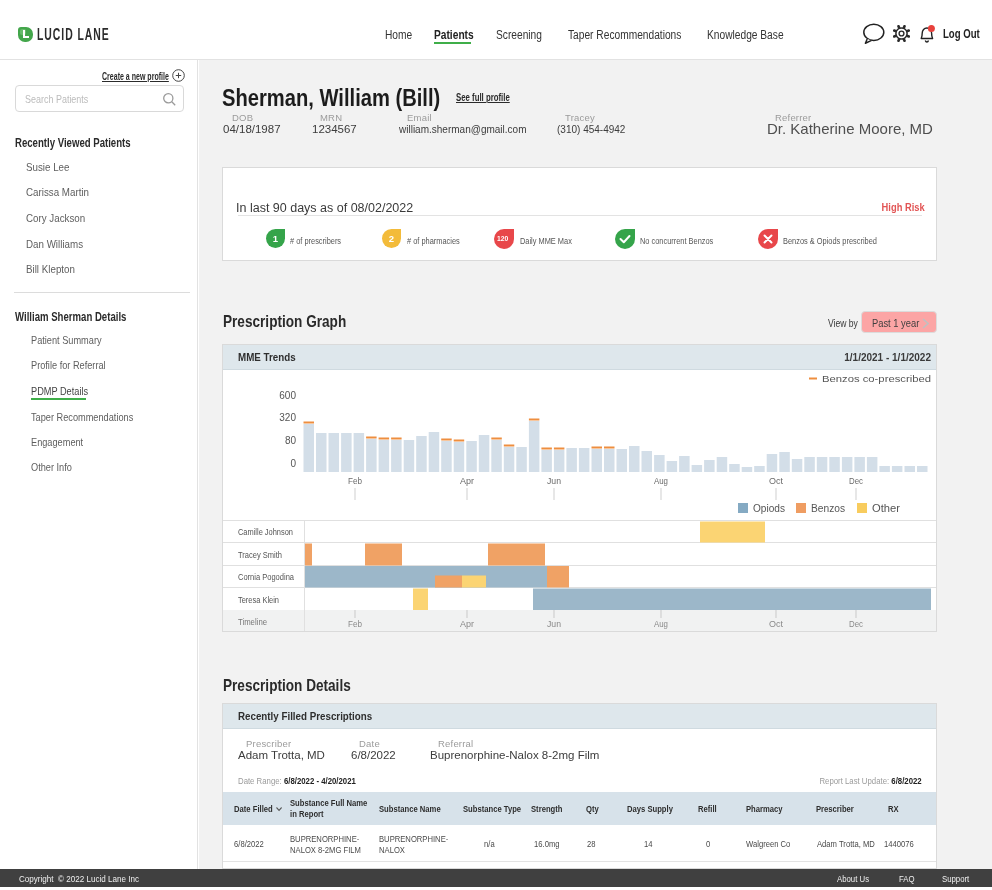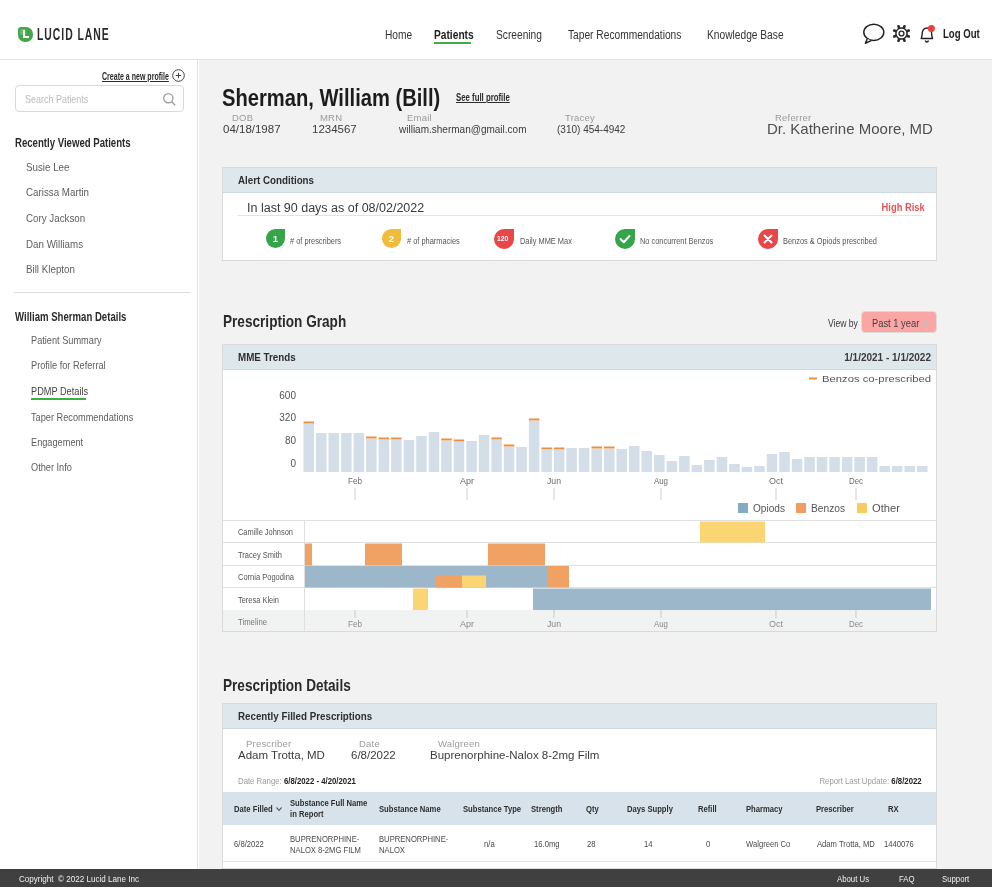--- a/index.html
+++ b/index.html
@@ -104,22 +104,21 @@
 <div class="abs lbl" style="left:312px;top:112px;z-index:3">MRN</div>
 <div class="abs val" style="left:312px;top:123px;z-index:3">1234567</div>
 <div class="abs lbl" style="left:399px;top:112px;z-index:3">Email</div>
 <div class="abs val c87" style="left:399px;top:123px;z-index:3">william.sherman@gmail.com</div>
 <div class="abs lbl" style="left:557px;top:112px;z-index:3">Tracey</div>
 <div class="abs val c87" style="left:557px;top:123px;z-index:3">(310) 454-4942</div>
 <div class="abs lbl" style="left:767px;top:112px;z-index:3">Referrer</div>
 <div class="abs" style="left:767px;top:120px;font-size:15px;color:#4f4f4f;z-index:3">Dr. Katherine Moore, MD</div>
 
 <div class="panel" style="top:167px;height:94px;z-index:3">
-  <div class="phead"><span class="c85" style="display:inline-block">Alert Conditions</span></div>
-  <div class="abs" style="left:24px;top:32.5px;font-size:12.5px;color:#3a3a3a">In last 90 days as of 08/02/2022</div>
+  <div class="abs" style="left:13px;top:32.5px;font-size:12.5px;color:#3a3a3a">In last 90 days as of 08/02/2022</div>
   <div class="abs c85 or" style="right:11px;top:33px;font-size:11px;color:#e25555;font-weight:bold">High Risk</div>
   <div class="abs" style="left:15px;top:47px;width:684px;height:1px;background:#e3e3e3"></div>
 
   <div class="abs" style="left:43px;top:61px;width:19px;height:19px;background:#35a44a;border-radius:50% 0 50% 50%;filter:blur(0px);color:#fff;font-size:9.5px;font-weight:bold;text-align:center;line-height:19px">1</div>
   <div class="abs c78" style="left:67px;top:67px;font-size:9.5px;color:#565656"># of prescribers</div>
 
   <div class="abs" style="left:159px;top:61px;width:19px;height:19px;background:#f3bb3a;border-radius:50% 0 50% 50%;filter:blur(0px);color:#fff;font-size:9.5px;font-weight:bold;text-align:center;line-height:19px">2</div>
   <div class="abs c78" style="left:184px;top:67px;font-size:9.5px;color:#565656"># of pharmacies</div>
 
   <div class="abs" style="left:271px;top:61px;width:20px;height:20px;background:#e8474a;border-radius:50% 0 50% 50%;filter:blur(0px);color:#fff;font-size:8px;font-weight:bold;text-align:center;line-height:20px"><span class="c85" style="display:inline-block">120</span></div>
@@ -280,21 +279,21 @@
 </div>
 
 <div class="abs c80" style="left:223px;top:676px;font-size:17px;font-weight:bold;color:#2a2a2a;z-index:3">Prescription Details</div>
 
 <div class="panel" style="top:703px;height:166px;z-index:3">
   <div class="phead"><span class="c85" style="display:inline-block">Recently Filled Prescriptions</span></div>
   <div class="abs lbl" style="left:15px;top:34px">Prescriber</div>
   <div class="abs val" style="left:15px;top:45px">Adam Trotta, MD</div>
   <div class="abs lbl" style="left:128px;top:34px">Date</div>
   <div class="abs val" style="left:128px;top:45px">6/8/2022</div>
-  <div class="abs lbl" style="left:207px;top:34px">Walgreen</div>
+  <div class="abs lbl" style="left:207px;top:34px">Referral</div>
   <div class="abs val" style="left:207px;top:45px">Buprenorphine-Nalox 8-2mg Film</div>
 
   <div class="abs c82" style="left:15px;top:71px;font-size:9.5px;color:#9b9b9b">Date Range: <span style="color:#222;font-weight:bold">6/8/2022 - 4/20/2021</span></div>
   <div class="abs c82 or" style="right:14px;top:71px;font-size:9.5px;color:#9b9b9b">Report Last Update: <span style="color:#222;font-weight:bold">6/8/2022</span></div>
 
   <div class="abs" style="left:0;top:88px;width:713px;height:33px;background:#d7e2ea"></div>
   <div class="th" style="left:11px;top:100px">Date Filled
     <svg width="8" height="6" viewBox="0 0 8 6" style="margin-left:1px">
         <path d="M1,1.5 L4,4.5 L7,1.5" fill="none" stroke="#555" stroke-width="1.2"></path>
       </svg>

